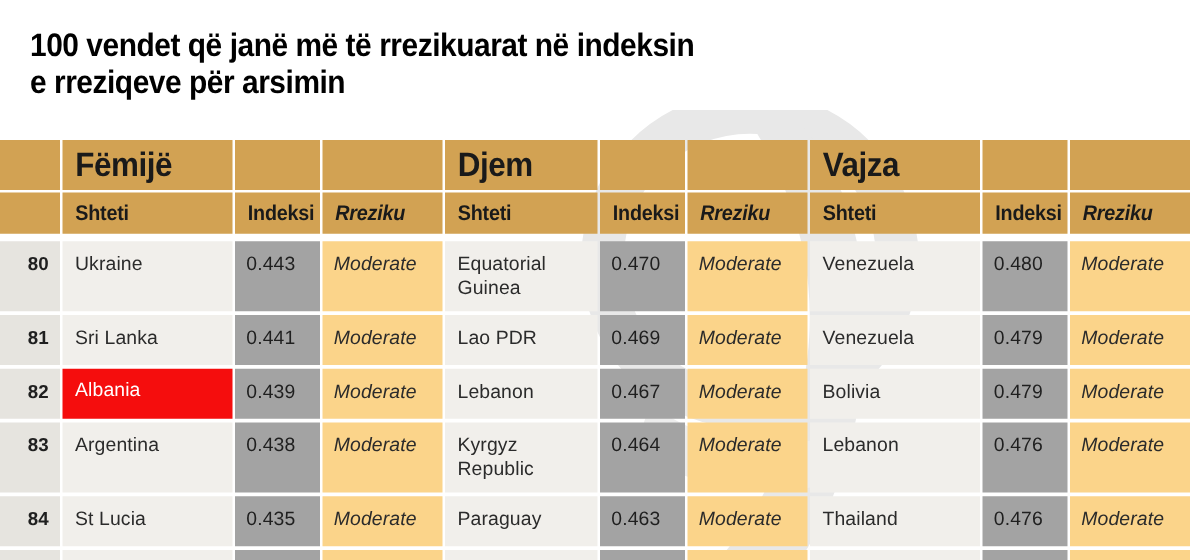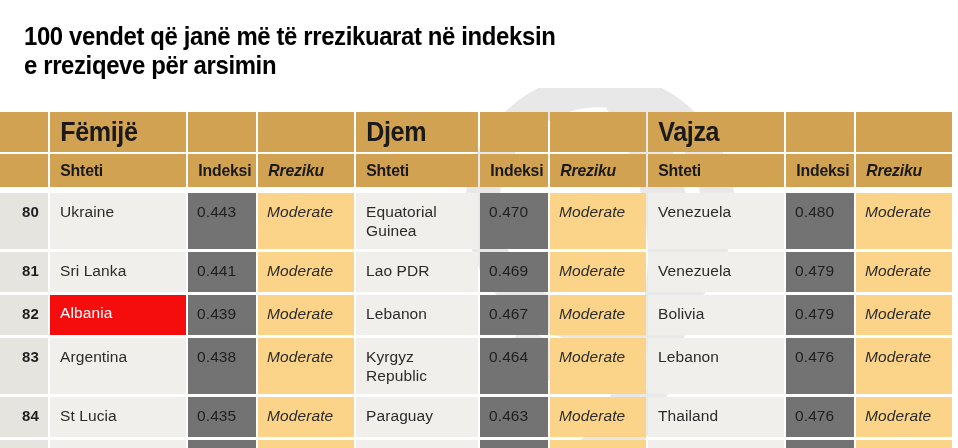--- a/index.html
+++ b/index.html
@@ -129,21 +129,21 @@
   }
   .c-name {
     background: #f1efeb;
     padding-left: 10px;
   }
   .c-name.flagged {
     background: #f50d0d;
     color: #ffffff;
   }
   .c-index {
-    background: #737373;
+    background: #a3a3a3;
     padding-left: 9px;
     color: #1f1f1f;
   }
   .c-risk {
     background: #fbd48a;
     padding-left: 9px;
     color: #2b2b2b;
   }
 
   

